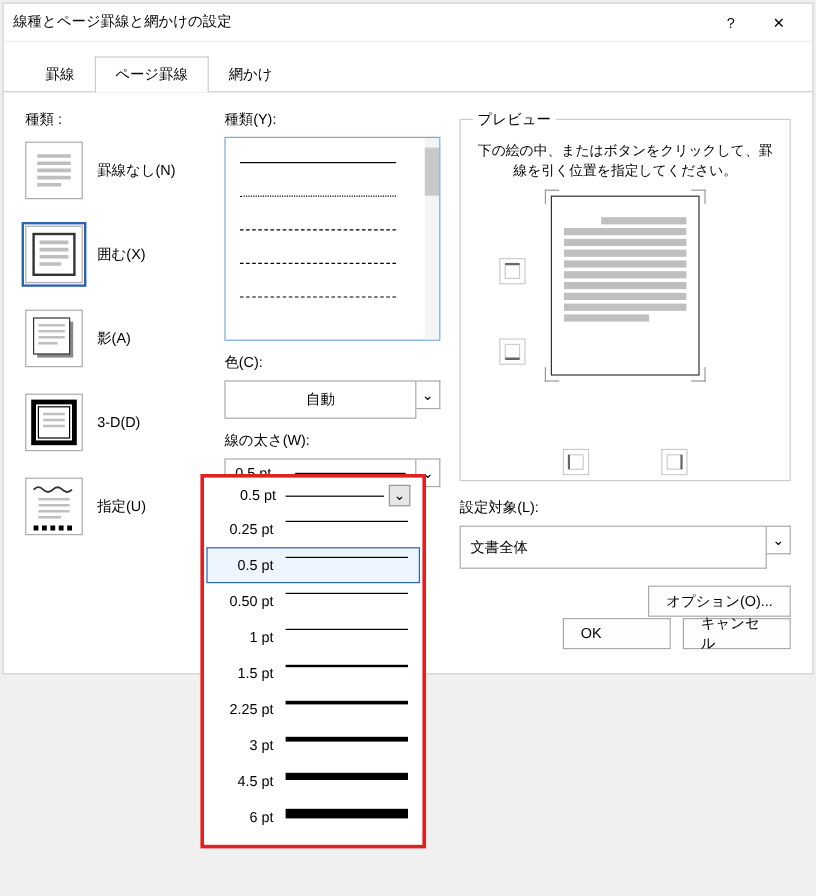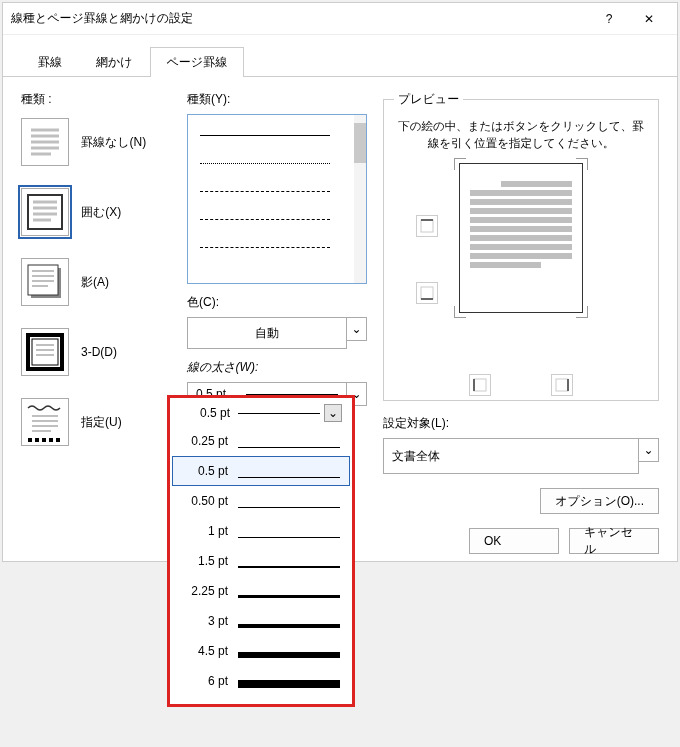--- a/index.html
+++ b/index.html
@@ -27,32 +27,32 @@
 .style-box { border: 1px solid #7aa7d6; height: 170px; background: #fff; padding: 6px 6px; position: relative; overflow-y: hidden; }
 .style-row { height: 28px; display:flex; align-items:center; }
 .style-row .line { width: 130px; height: 0; border-top: 1px solid #000; margin-left: 6px; }
 .scrollbar-track { position: absolute; right: 0; top: 0; bottom: 0; width: 12px; background: #f4f4f4; }
 .scrollbar-thumb { position: absolute; right: 0; top: 8px; width: 12px; height: 40px; background: #c9c9c9; }
 
 .color-row { display:flex; margin-top: 4px; }
 .color-select { flex:1; height: 32px; border:1px solid #aaa; display:flex; align-items:center; justify-content:center; }
 .dd-btn { width: 20px; height: 24px; border:1px solid #aaa; border-left:none; display:flex; align-items:center; justify-content:center; cursor:pointer; }
 
-.width-label { margin-top: 10px; display:block;font-style:italic; }
+.width-label { margin-top: 10px; display:block; }
 .width-select { display:flex; margin-top:2px; }
 .width-selbox { flex:1; height:24px; border:1px solid #aaa; display:flex; align-items:center; padding: 0 8px; }
 .width-selbox .wtxt { width: 50px; }
 .width-selbox .wprev { flex:1; border-top:1px solid #000; height:0; }
 
 .dropdown { position: absolute; top: 395px; left: 167px; width: 188px; border: 3px solid #d22; background: #fff; padding: 2px 0 8px 0; z-index: 5; }
 .dd-selected-row { display:flex; align-items:center; padding: 4px 10px; }
 .dd-selected-row .wtxt { width: 58px; text-align:right; padding-right: 8px; }
 .dd-selected-row .wprev { flex:1; border-top:1px solid #000; height:0; margin-right: 4px; }
 .dd-selected-row .chev { width: 18px; height: 18px; background:#e6e6e6; border:1px solid #999; display:flex; align-items:center; justify-content:center; }
-.dd-item { display:flex; align-items:flex-end; padding: 8px 12px; cursor:pointer; }
+.dd-item { display:flex; align-items:flex-start; padding: 8px 12px; cursor:pointer; }
 .dd-item.hover { border:1px solid #2a63b0; margin: 0 2px; padding: 7px 9px; background:#eef5ff; }
 .dd-item .wtxt { width: 56px; text-align:right; padding-right: 10px; }
 .dd-item .wprev { flex:1; height: 0; }
 
 fieldset.preview { border:1px solid #ccc; padding: 10px 10px 14px 10px; height: 310px; position: relative; }
 fieldset.preview legend { padding: 0 4px; font-size:12px; }
 .preview-text { text-align:center; font-size: 11.5px; line-height: 1.5; margin-bottom: 10px; }
 .preview-area { display:flex; justify-content:center; position:relative; }
 .preview-page { width: 124px; height: 150px; border:1px solid #333; padding: 14px 10px; position:relative; }
 .preview-bracket { position:absolute; border:1px solid #999; }
@@ -67,41 +67,41 @@
 .edge-btn { width:22px; height:22px; border:1px solid #ccc; background:#fff; cursor:pointer; display:flex; align-items:center; justify-content:center; }
 .edge-btn svg { width:14px; height:14px; }
 
 .apply-label { margin-top: 14px; display:block; }
 .apply-row { display:flex; margin-top:4px; }
 .apply-select { flex:1; height:36px; border:1px solid #aaa; display:flex; align-items:center; padding:0 8px; }
 
 .options-btn-row { display:flex; justify-content:flex-end; margin-top: 14px; }
 .btn { height: 26px; padding: 0 14px; border:1px solid #aaa; background:#fdfdfd; cursor:pointer; display:inline-flex; align-items:center; justify-content:flex-start; }
 
-.footer { position:absolute; bottom: 7px; right: 18px; display:flex; gap: 10px; }
+.footer { position:absolute; bottom: 20px; right: 18px; display:flex; gap: 10px; }
 .footer .btn { width: 90px; }
 </style>
 </head>
 <body>
 
 <div class="dialog">
   <div class="titlebar">
     <div class="title">線種とページ罫線と網かけの設定</div>
     <div class="title-btn">
         <span>?</span>
       </div>
     <div class="title-btn">
         <span>✕</span>
       </div>
   </div>
 
   <div class="tabs">
     <div class="tab">罫線</div>
+    <div class="tab active">ページ罫線</div>
     <div class="tab">網かけ</div>
-    <div class="tab active">ページ罫線</div>
   </div>
 
   <div class="body">
     <div class="col1">
       <span class="section-label">種類 :</span>
       <div class="type-list">
         <div class="type-item">
           <div class="type-icon">
             <svg viewBox="0 0 44 44">
                 <g stroke="#bfbfbf" stroke-width="3">

